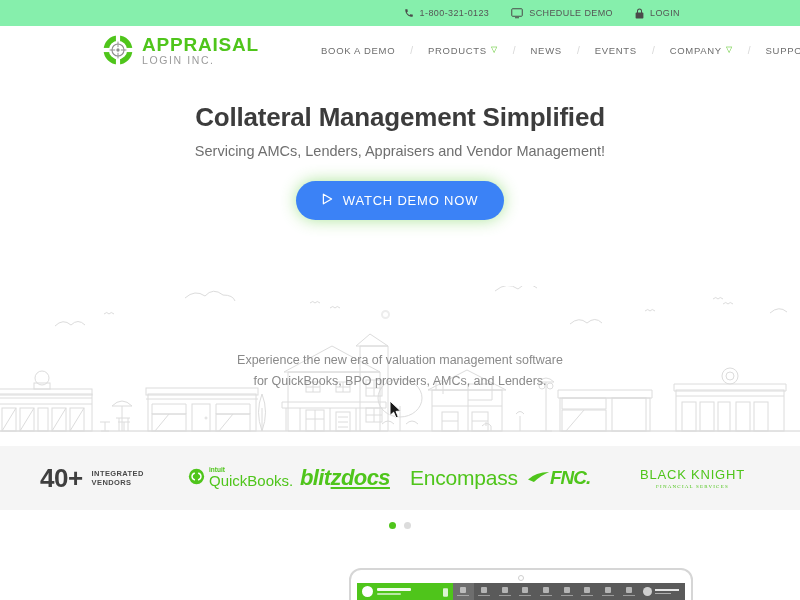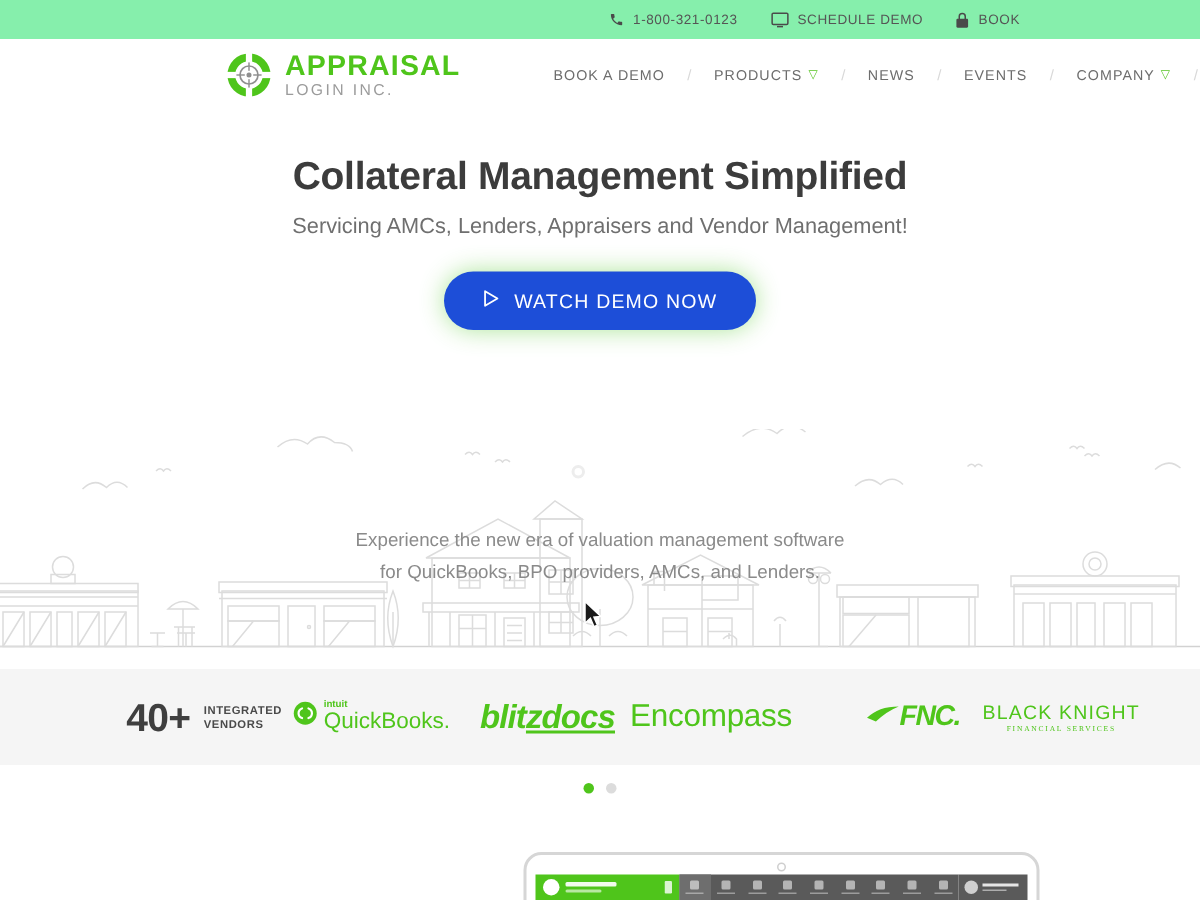--- a/index.html
+++ b/index.html
@@ -21,21 +21,20 @@
     display: flex; align-items: center; gap: 6px;
     font-size: 9px; color: #555; letter-spacing: .4px;
   }
   .util-item .lbl { white-space: nowrap; }
   .util-icon { display:flex; align-items:center; color:#4a4a4a; }
 
   
   .header {
     height: 48px; display:flex; align-items:center;
     padding: 0 56px 0 102px;
-    margin-left: 48px;
   }
   .logo { display:flex; align-items:center; gap:8px; }
   .logo-mark { width:32px; height:32px; flex:none; }
   .logo-text { line-height:1; }
   .logo-top {
     font-size: 19px; font-weight: bold; color:#4fc51b;
     letter-spacing: .8px;
   }
   .logo-sub {
     font-size: 10.5px; color:#9b9b9b; letter-spacing: 1.6px;
@@ -55,21 +54,21 @@
   .hero-inner { position:relative; z-index:3; text-align:center; padding-top: 28px; }
   .hero-title {
     font-size: 26px; font-weight: bold; color:#3c3c3c; letter-spacing:-.2px;
   }
   .hero-sub {
     font-size: 14.5px; color:#6f6f6f; margin-top: 10px;
   }
   .cta {
     display:inline-flex; align-items:center; gap:10px;
     margin-top: 22px;
-    background: #1d4ed8; color:#fff;
+    background: #3b82f6; color:#fff;
     font-size: 13px; letter-spacing:.8px;
     padding: 12px 26px; border-radius: 22px; border:none;
     cursor:pointer;
     box-shadow: 0 0 16px rgba(70,198,30,.45);
     font-family: "Liberation Sans", sans-serif;
   }
   .play-tri { display:block; }
 
   .skyline { position:absolute; left:0; bottom:0; width:800px; z-index:1; }
   .sun { position:absolute; left:381px; top:236px; width:9px; height:9px;
@@ -78,21 +77,21 @@
   .blurb {
     position:absolute; left:0; right:0; top:276px; text-align:center;
     z-index:4; font-size:12.5px; color:#8a8a8a; line-height:1.65;
   }
 
   
   .partners {
     height: 64px; background:#f5f5f5;
     display:flex; align-items:center; justify-content:center; gap:0;
   }
-  .p-slot { display:flex; align-items:center; justify-content:flex-end; }
+  .p-slot { display:flex; align-items:center; justify-content:flex-start; }
   .forty { font-size:26px; font-weight:bold; color:#3f3f3f; letter-spacing:-.5px; }
   .vend {
     font-size: 7.5px; font-weight:bold; color:#4a4a4a;
     line-height:1.25; letter-spacing:.4px; margin-left:9px; text-align:left;
   }
   .qb { display:flex; align-items:center; gap:4px; }
   .qb-txt-small { font-size:6.5px; color:#4fc51b; font-weight:bold; line-height:1;}
   .qb-txt { font-size:15px; color:#4fc51b; line-height:1; font-family:"Liberation Sans", sans-serif;}
   .blitz { font-size:22px; font-weight:bold; font-style:italic; color:#4fc51b; letter-spacing:-.6px; }
   .blitz u { text-decoration: underline; }
@@ -160,21 +159,21 @@
       </span>
       <span class="lbl">SCHEDULE DEMO</span>
     </div>
 
     <div class="util-item">
       <span class="util-icon">
         <svg width="9" height="11" viewBox="0 0 18 22" fill="#4a4a4a">
           <path d="M4 9V6a5 5 0 0110 0v3h1.2c.9 0 1.6.7 1.6 1.6v8.8c0 .9-.7 1.6-1.6 1.6H2.8c-.9 0-1.6-.7-1.6-1.6v-8.8C1.2 9.7 1.9 9 2.8 9H4zm2 0h6V6a3 3 0 10-6 0v3z"></path>
         </svg>
       </span>
-      <span class="lbl">BOOK</span>
+      <span class="lbl">LOGIN</span>
     </div>
   </div>
 
   <div class="header">
 
     <div class="logo">
       <span class="logo-mark">
         <svg width="32" height="32" viewBox="0 0 40 40">
           <path d="M20 2a18 18 0 100 36 18 18 0 000-36zm0 6.5a11.5 11.5 0 110 23 11.5 11.5 0 010-23z" fill="#4fc51b"></path>
           <rect x="17.4" y="0" width="5.2" height="12" fill="#ffffff"></rect>

